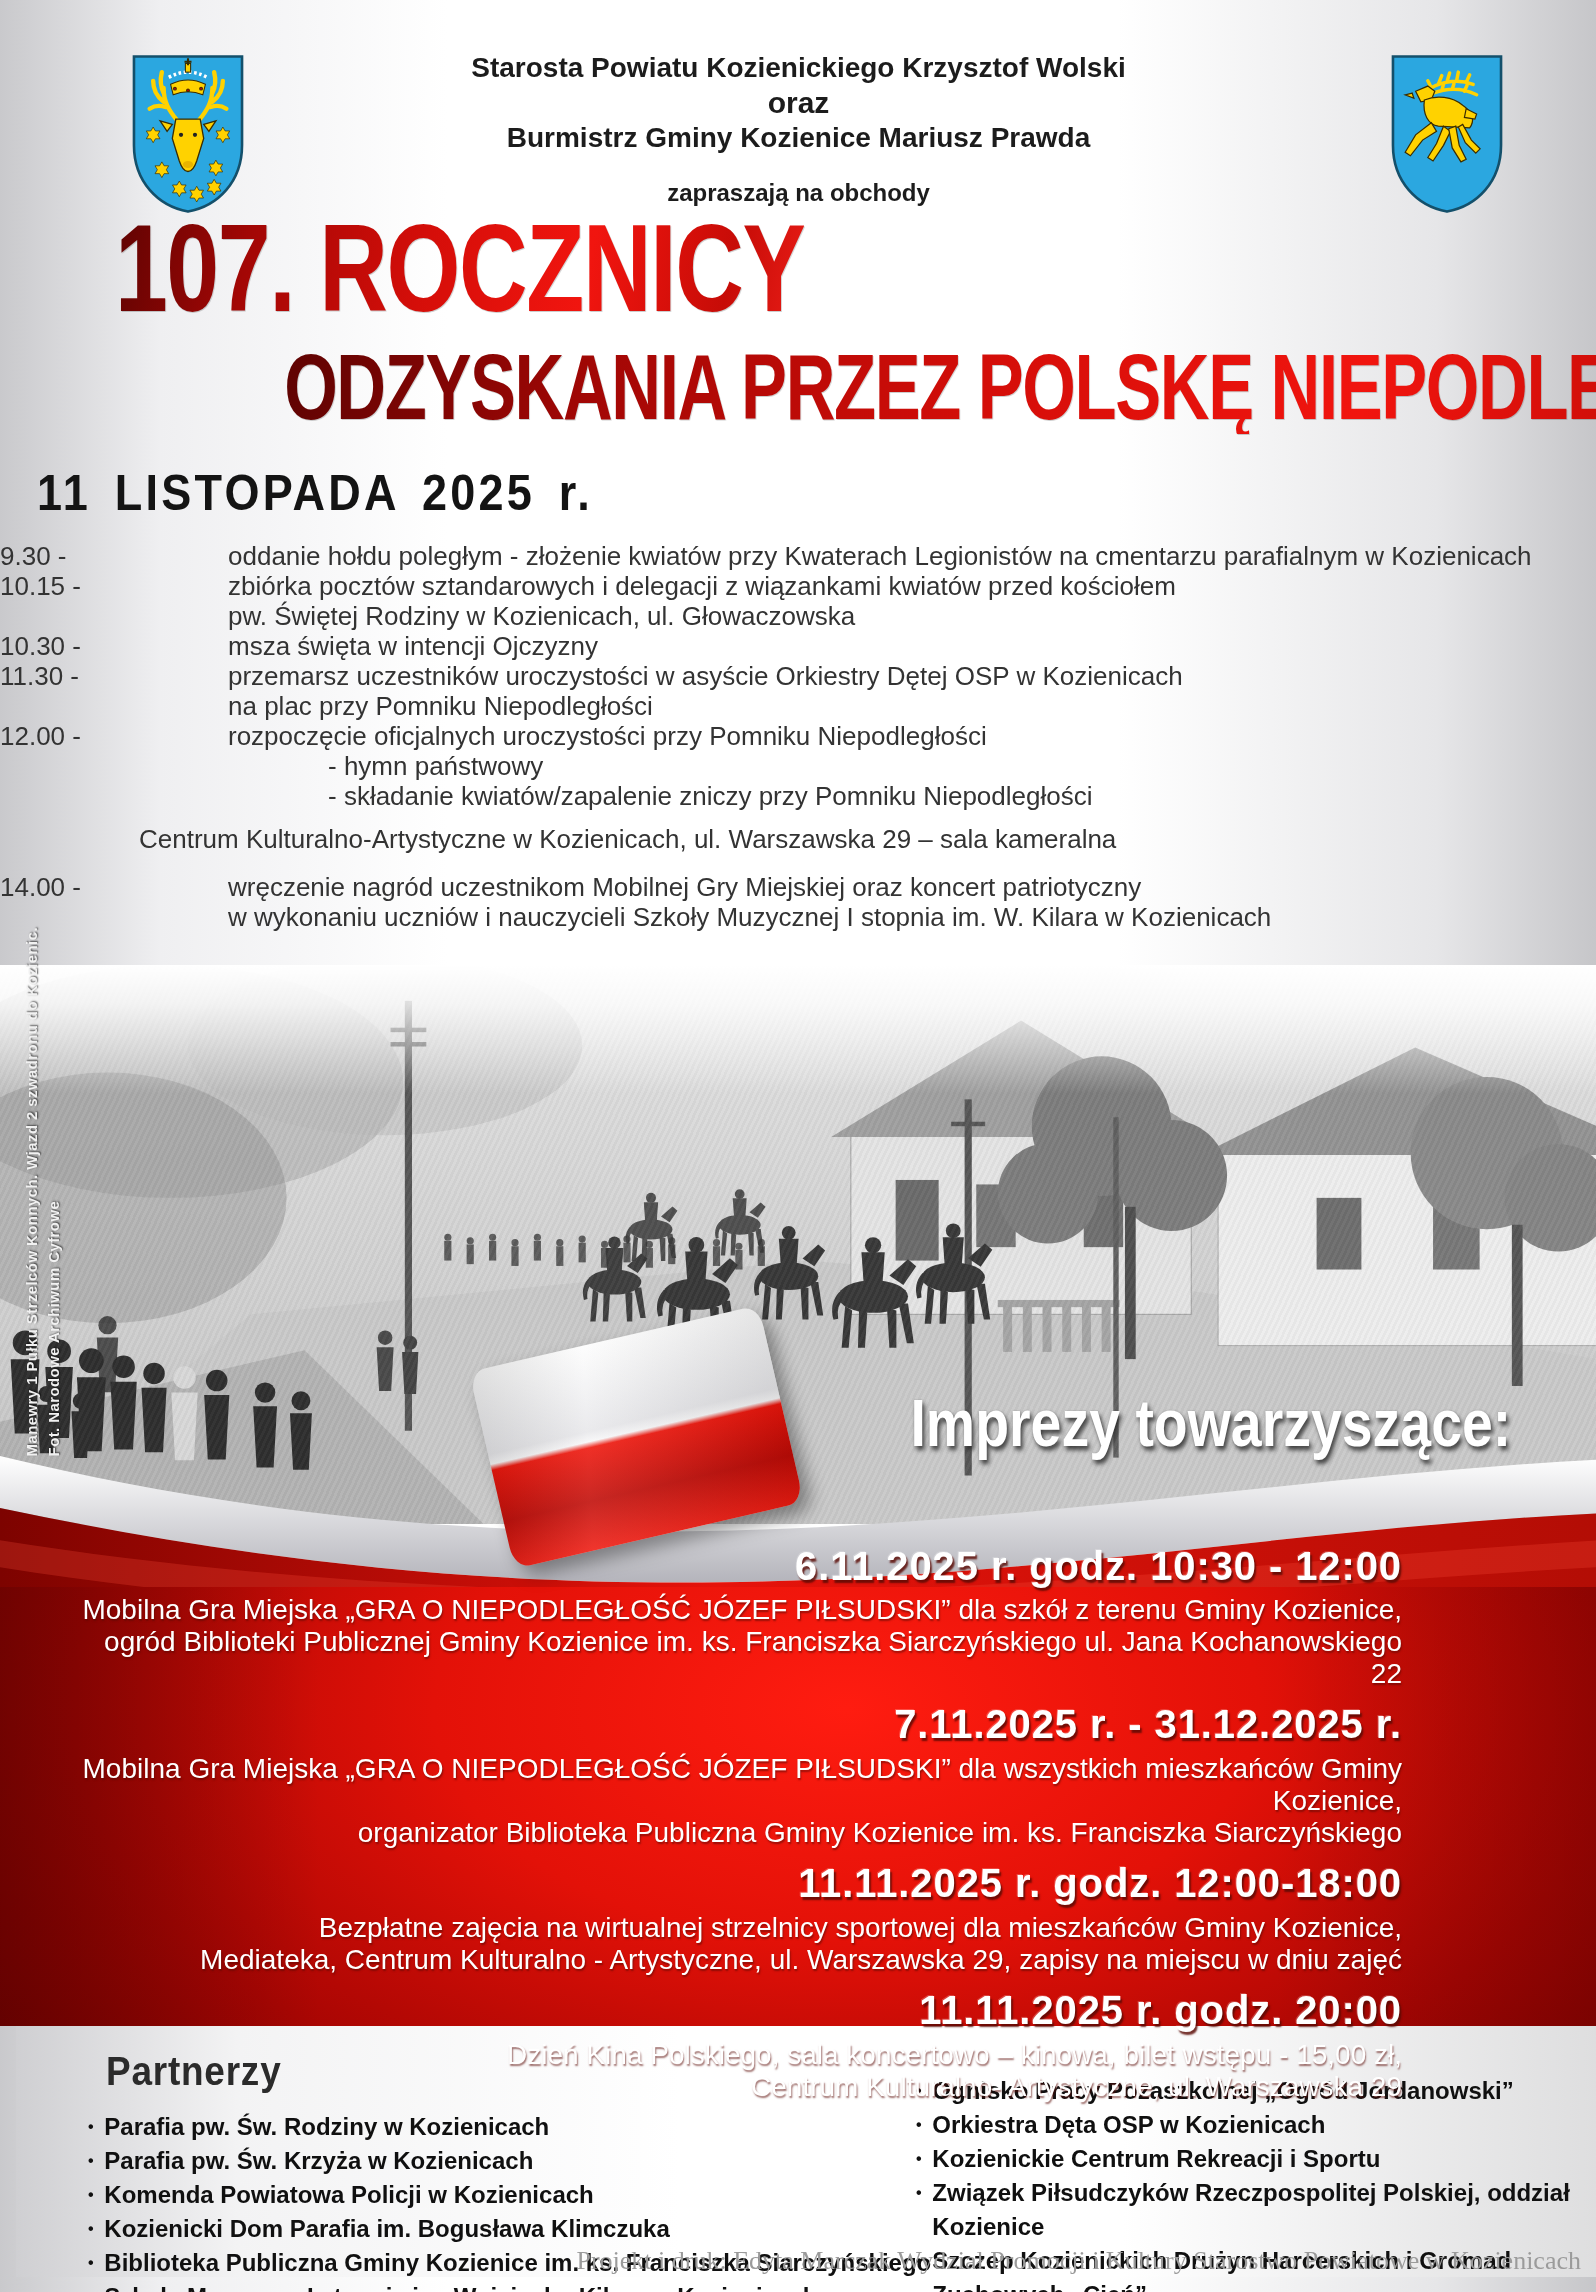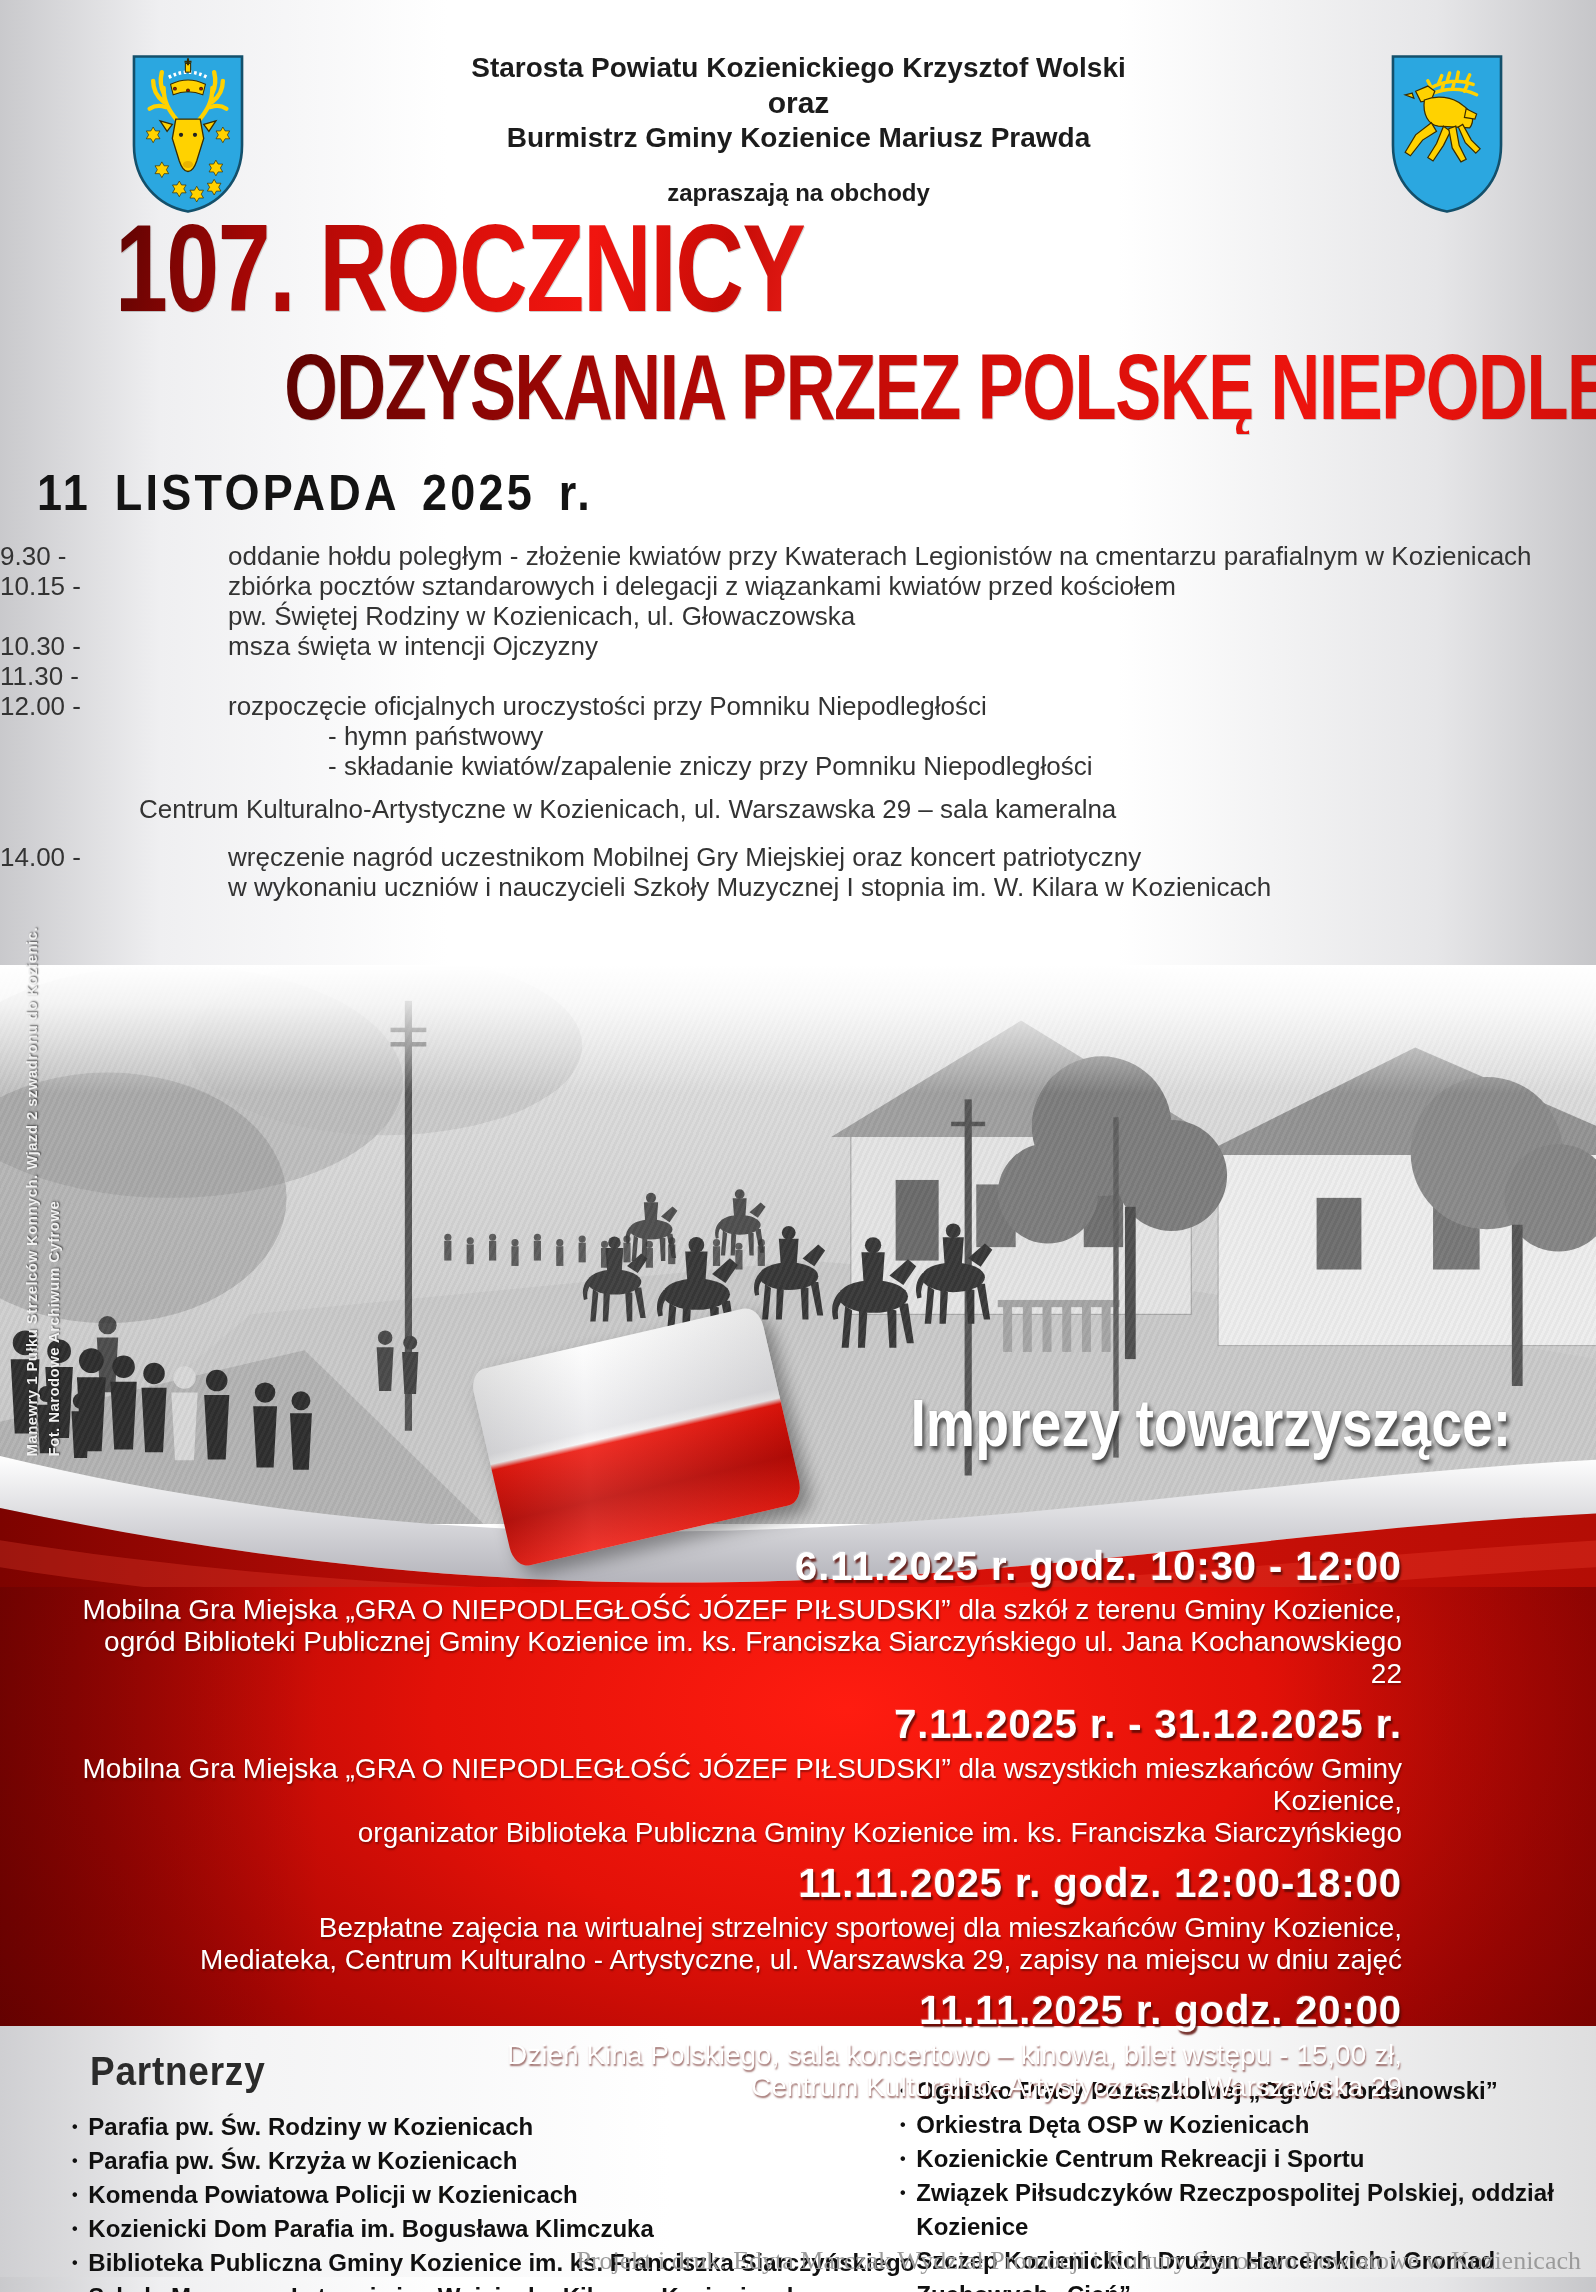--- a/index.html
+++ b/index.html
@@ -63,21 +63,21 @@
   .imprezy{position:absolute;top:1385px;right:86px;z-index:5;font-size:66px;font-weight:bold;color:#fff;
     transform:scaleX(.84);transform-origin:right center;letter-spacing:0px;white-space:nowrap;
     text-shadow:2.7px 3.6px 4.5px rgba(45,45,45,.85),0 0 1.8px rgba(120,120,120,.6);}
   
   .events{position:absolute;top:1522px;left:0;right:0;z-index:7;padding:21.5px 195px 0 81px;text-align:right;color:#fff;}
   .event{margin-bottom:12.5px;}
   .event-head{font-size:40px;line-height:45px;font-weight:bold;letter-spacing:0.9px;margin-bottom:5.4px;
     text-shadow:1.8px 2.7px 1.8px rgba(90,10,5,.85),-0.9px -0.9px 0 rgba(255,255,255,.22);}
   .event-line{font-size:28px;line-height:32px;text-shadow:0.9px 1.8px 1.8px rgba(90,10,5,.6);}
   
-  .partners{position:absolute;top:2026px;left:0;right:0;height:251px;
+  .partners{position:absolute;top:2026px;left:16px;right:0;height:251px;
     background:linear-gradient(90deg,#cfcfd2 0%,#f3f3f4 14%,#ffffff 42%,#ffffff 70%,#dededf 100%);}
   .partners h2{position:absolute;left:90px;top:21.5px;margin:0;font-size:41px;color:#2b2b2b;
     transform:scaleX(.9);transform-origin:left;letter-spacing:0.9px;}
   .plist{position:absolute;list-style:none;margin:0;padding:0;font-weight:bold;font-size:24px;color:#101010;line-height:34px;}
   .plist li{display:flex;gap:10.7px;}
   .plist .dot{font-size:16px;}
   .plist.pl-left{left:72px;top:84px;}
   .plist.pl-right{left:900px;top:48px;}
   .credit{position:absolute;right:16px;top:220px;font-family:"Liberation Serif",serif;font-size:26px;color:#9b9b9b;}
 </style>
@@ -173,20 +173,24 @@
         </div>
       </div>
       <div class="sched-row">
         <div class="sched-time">10.30 -</div>
         <div class="sched-body">
           <div>msza święta w intencji Ojczyzny</div>
         </div>
       </div>
       <div class="sched-row">
         <div class="sched-time">11.30 -</div>
+        <div class="sched-body">
+          <div>przemarsz uczestników uroczystości w asyście Orkiestry Dętej OSP w Kozienicach</div>
+          <div>na plac przy Pomniku Niepodległości</div>
+        </div>
       </div>
       <div class="sched-row">
         <div class="sched-time">12.00 -</div>
         <div class="sched-body">
           <div>rozpoczęcie oficjalnych uroczystości przy Pomniku Niepodległości</div>
           <div class="sub">- hymn państwowy</div>
           <div class="sub">- składanie kwiatów/zapalenie zniczy przy Pomniku Niepodległości</div>
         </div>
       </div>
       <div class="venue-row">Centrum Kulturalno-Artystyczne w Kozienicach, ul. Warszawska 29 – sala kameralna</div>

